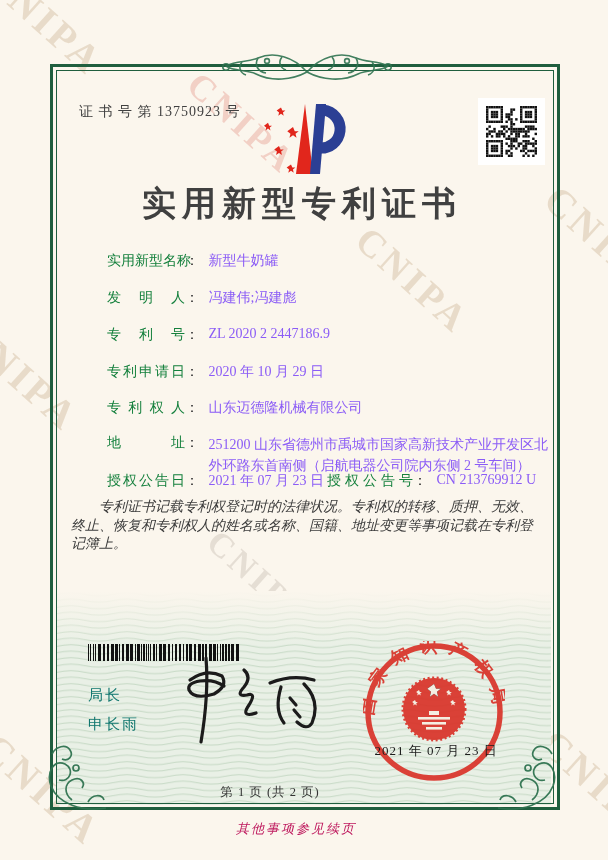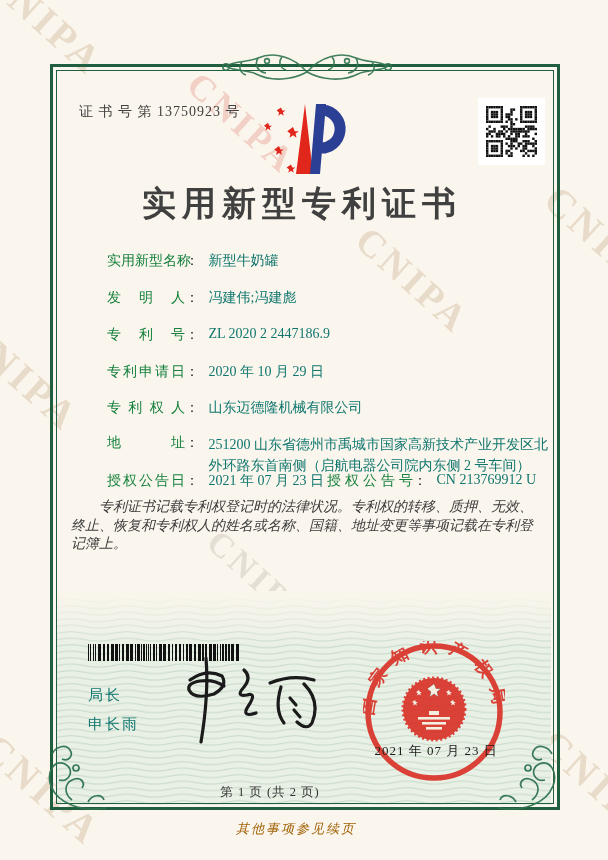--- a/index.html
+++ b/index.html
@@ -59,21 +59,21 @@
     font-size:34px; font-weight:600; letter-spacing:6px; color:#404040;
   }
   
   .fields { position:absolute; left:88px; top:0; width:440px; z-index:3; font-size:14px; }
   .frow { position:absolute; left:0; white-space:nowrap; }
   .flabel {
     display:inline-block; width:78px; text-align:justify; text-align-last:justify;
     vertical-align:top; color:#15803d;margin-left:19px;
   }
   .fcolon { display:inline-block; vertical-align:top; }
-  .fvalue { display:inline-block; margin-left:6px; vertical-align:top; color:#0f766e; }
+  .fvalue { display:inline-block; margin-left:6px; vertical-align:top; color:#8b5cf6; }
   .fvalue.wrap { white-space:normal; width:352px; line-height:21px; }
   .fgroup2 { position:absolute; left:220px; top:0; white-space:nowrap; }
   .flabel.narrow { width:86px; }
   
   .body-text {
     position:absolute; left:71px; top:498px; width:468px; z-index:3;
     font-size:14px; line-height:18.5px; font-style:italic; color:#3b3b3b;
   }
   .body-text p { margin:0; text-indent:2em; }
   
@@ -88,21 +88,21 @@
   .seal-date {
     position:absolute; left:368px; top:742px; width:136px; text-align:center; z-index:5;
     font-size:13px; color:#1c1c1c; letter-spacing:1px; white-space:nowrap;
   }
   .page-num {
     position:absolute; left:50px; top:784px; width:440px; text-align:center; z-index:3;
     font-size:12.5px; letter-spacing:1px; color:#333;
   }
   .cont-note {
     position:absolute; left:0; top:820px; width:592px; text-align:center; z-index:3;
-    font-size:13px; font-style:italic; color:#a16207; letter-spacing:2px;
+    font-size:13px; font-style:italic; color:#be185d; letter-spacing:2px;
   }
 </style>
 </head>
 <body>
 
 <span class="wm wm1">CNIPA</span>
 <span class="wm wm2 pink">CNIPA</span>
 <span class="wm wm3">CNIPA</span>
 <span class="wm wm4">CNIPA</span>
 <span class="wm wm5">CNIPA</span>

